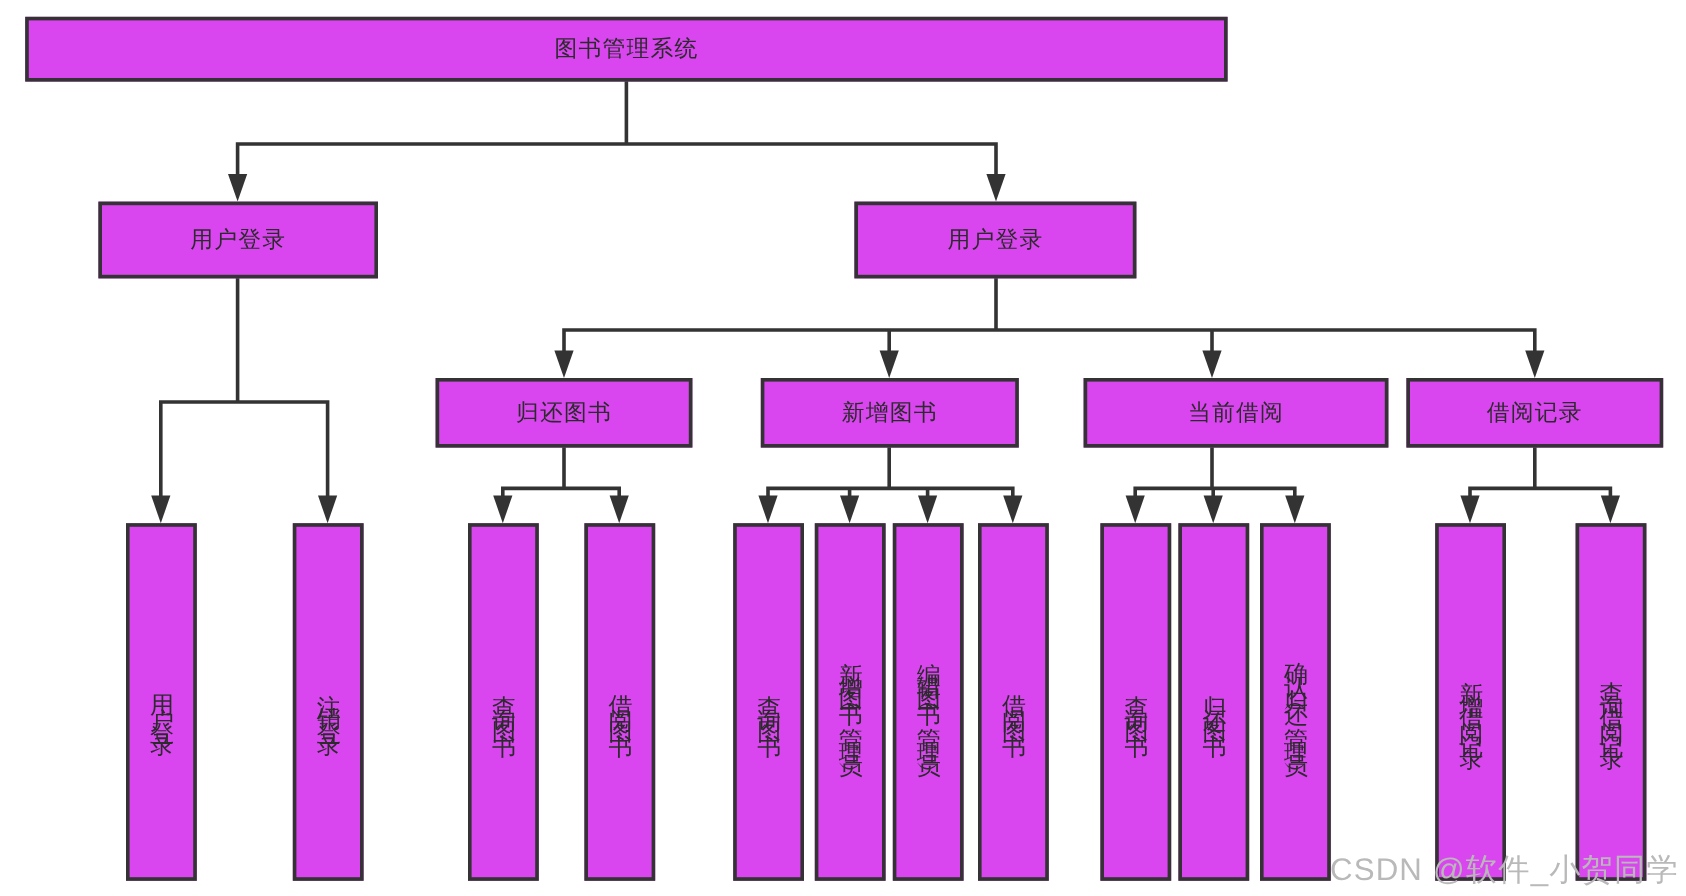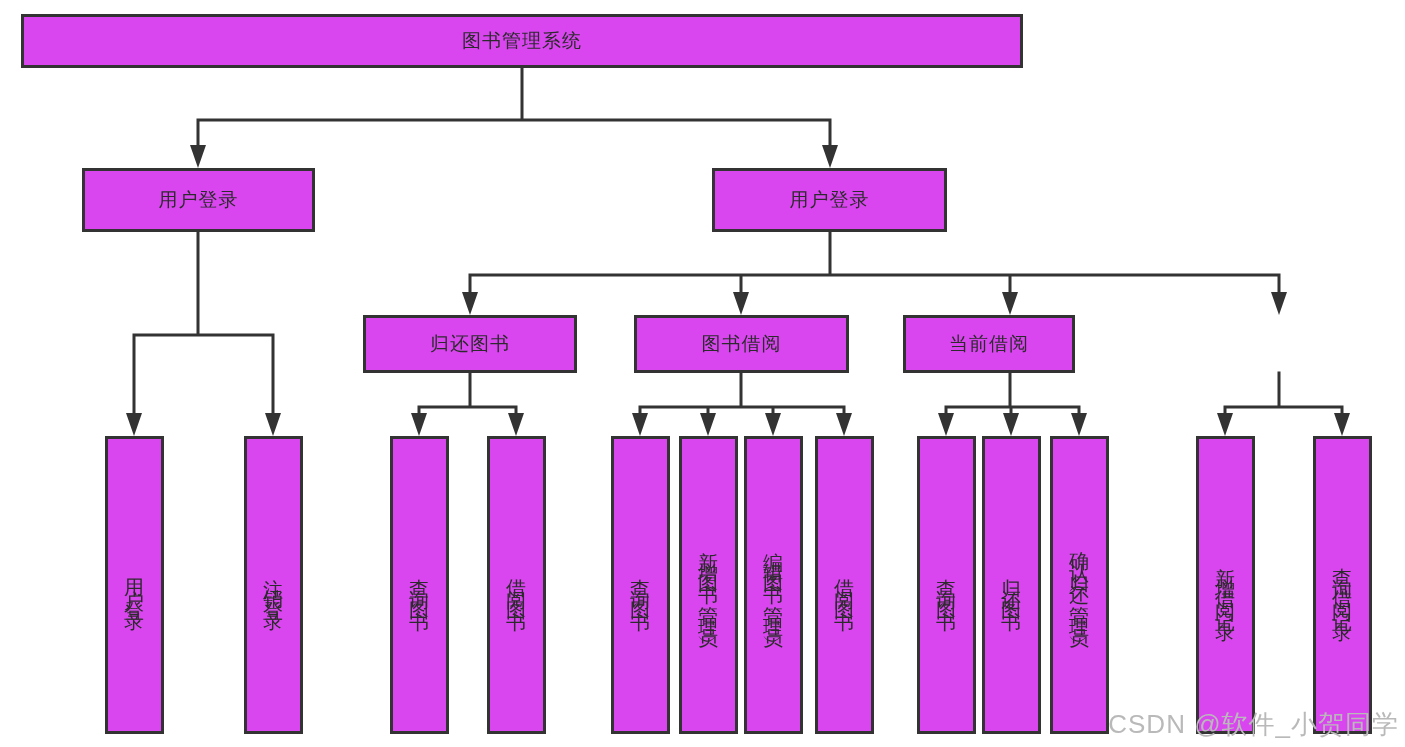--- a/index.html
+++ b/index.html
@@ -18,21 +18,21 @@
     font-size:20px;letter-spacing:11px;line-height:1;white-space:nowrap;
   }
   
   #n-root{left:21px;top:14px;width:1002px;height:54px;}
   
   #n-login{left:82px;top:168px;width:233px;height:64px;}
   #n-mgmt{left:712px;top:168px;width:235px;height:64px;}
   
   #n-rec{left:363px;top:315px;width:214px;height:58px;}
   #n-borrow{left:634px;top:315px;width:215px;height:58px;}
-  #n-current{left:903px;top:315px;width:172px;height:58px;}
+  #n-current{left:903px;top:315px;width:254px;height:58px;}
   #n-record{left:1172px;top:315px;width:214px;height:58px;}
   
   .leaf{top:436px;width:59px;height:298px;}
   #l1{left:105px;} #l2{left:244px;}
   #l3{left:390px;} #l4{left:487px;}
   #l5{left:611px;} #l6{left:679px;} #l7{left:744px;} #l8{left:815px;}
   #l9{left:917px;} #l10{left:982px;} #l11{left:1050px;}
   #l12{left:1196px;} #l13{left:1313px;}
   .watermark{
     position:absolute;right:6px;bottom:5px;z-index:5;
@@ -92,24 +92,27 @@
     <span>用户登录</span>
   </div>
   <div class="node" id="n-mgmt">
     <span>用户登录</span>
   </div>
 
   <div class="node" id="n-rec">
     <span>归还图书</span>
   </div>
   <div class="node" id="n-borrow">
-    <span>图书借阅</span>
+    <span>新增图书</span>
   </div>
   <div class="node" id="n-current">
     <span>当前借阅</span>
+  </div>
+  <div class="node" id="n-record">
+    <span>借阅记录</span>
   </div>
 
   <div class="node leaf" id="l1">
     <span class="vtext">用户登录</span>
   </div>
   <div class="node leaf" id="l2">
     <span class="vtext">注销登录</span>
   </div>
 
   <div class="node leaf" id="l3">

